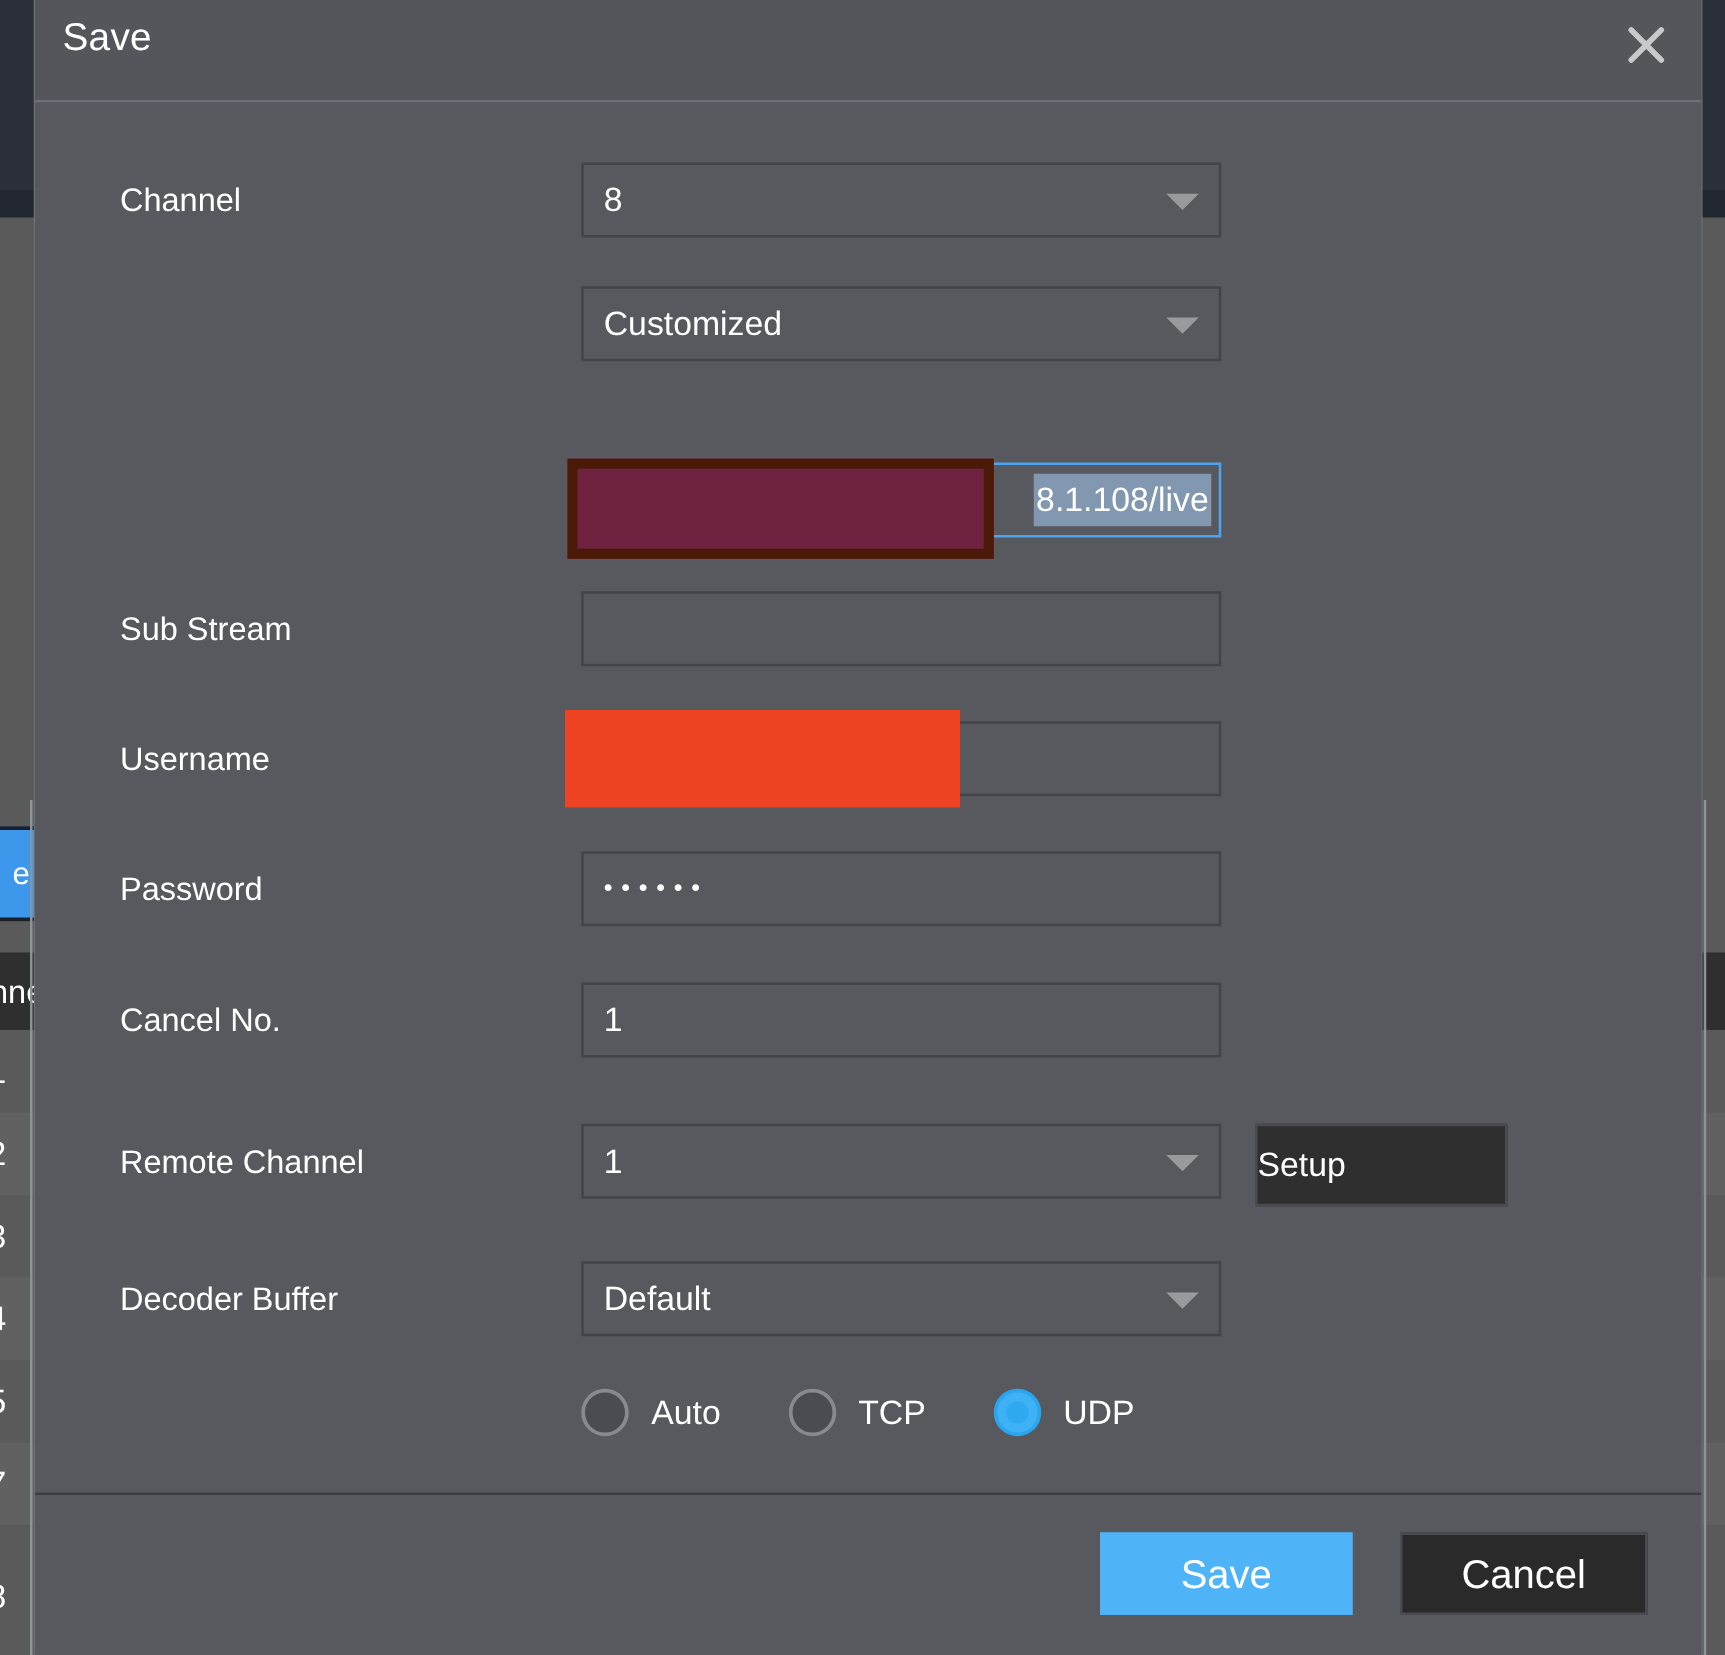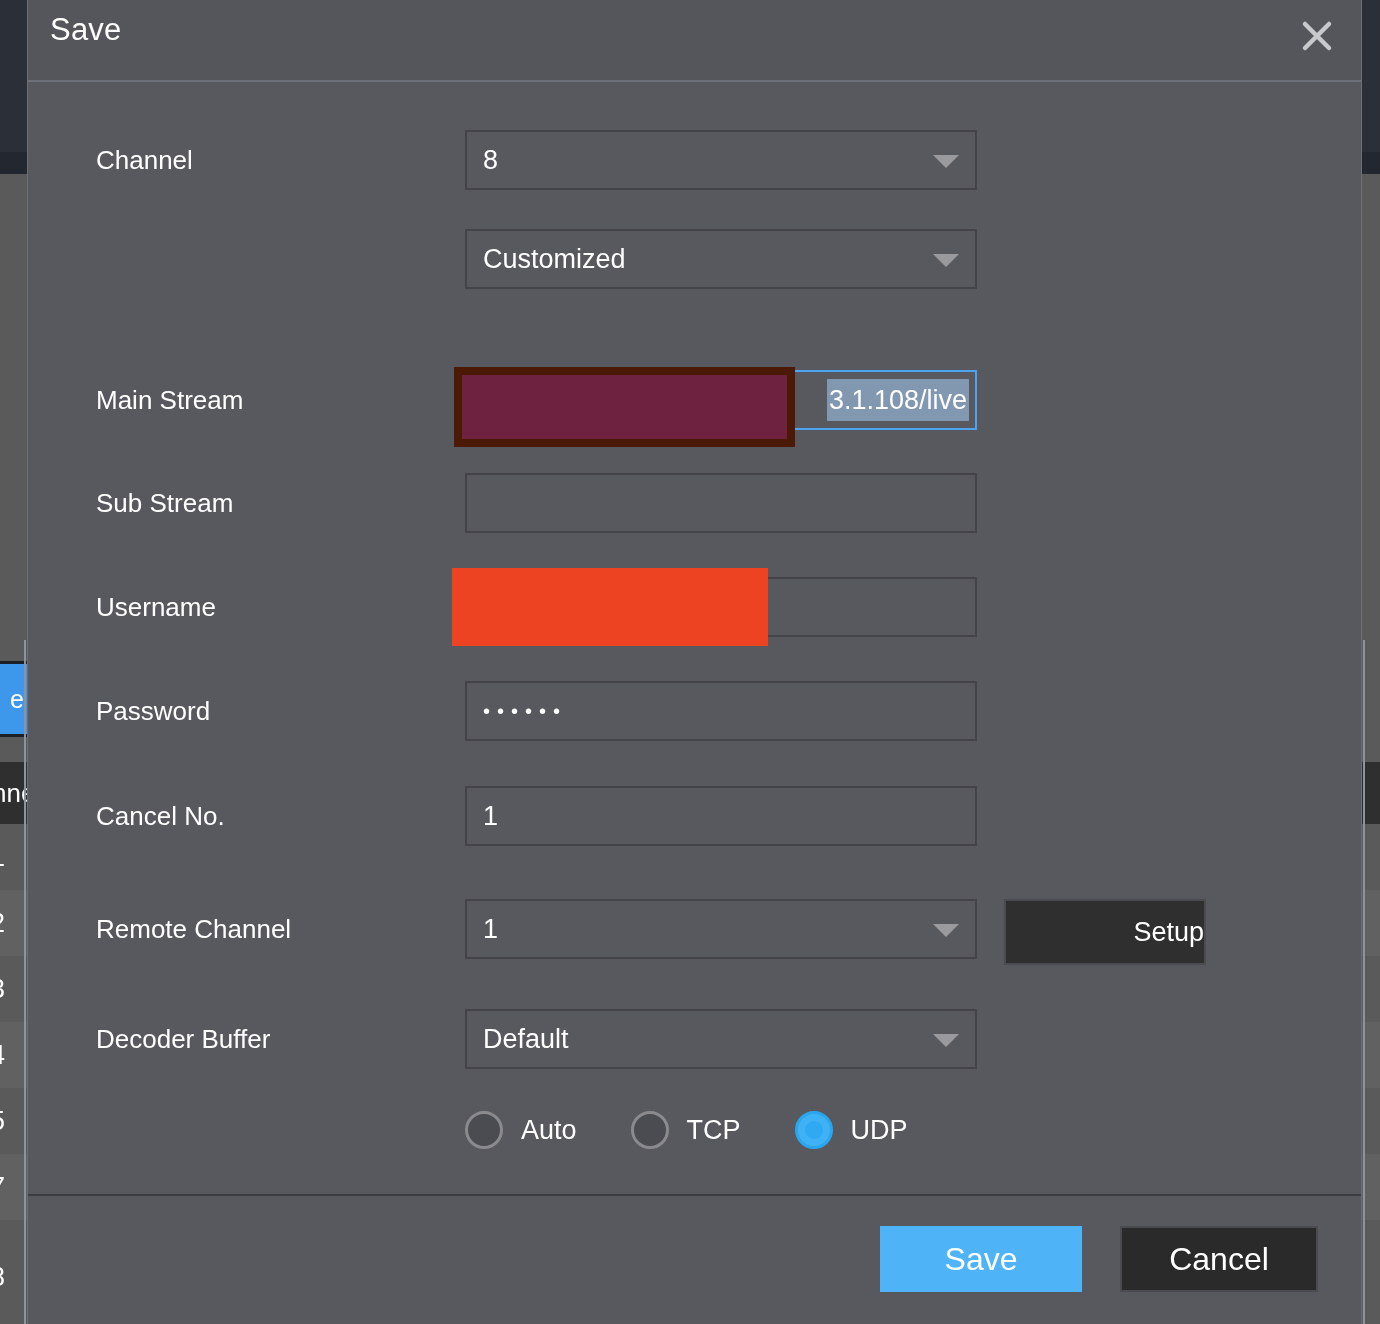--- a/index.html
+++ b/index.html
@@ -126,21 +126,21 @@
 
   
   .pwd-dots { position: absolute; left: 16px; top: 0; line-height: 56px;
               font-size: 20px; letter-spacing: 7px; color: #fff; }
 
   
   .setup-btn {
     position: absolute; left: 976px; top: 0;
     width: 202px; height: 66px;
     background: #2f2f2f; border: 2px solid #4a4a50;
-    color: #ffffff; font-size: 27px; line-height: 62px; text-align: right;
+    color: #ffffff; font-size: 27px; line-height: 62px; text-align: left;
     cursor: pointer;
   }
 
   
   .radio-group { position: absolute; left: 437px; top: 0; height: 60px; display: flex; align-items: center; }
   .radio-item { display: flex; align-items: center; margin-right: 54px; cursor: pointer; }
   .radio-dot {
     width: 38px; height: 38px; border-radius: 50%;
     border: 3px solid #8a8a8e; background: #4b4c51;
     display: flex; align-items: center; justify-content: center;
@@ -247,23 +247,22 @@
     </div>
 
     <div class="row" style="top:147px">
       <div class="field">
         <span class="fval">Customized</span>
         <span class="caret"></span>
       </div>
     </div>
 
     <div class="row" style="top:288px">
-      <div class="row-label">Main Stream</div>
       <div class="field focused">
-        <span class="fval">3.1.108/live</span>
+        <span class="fval">8.1.108/live</span>
       </div>
     </div>
 
     <div class="row" style="top:391px">
       <div class="row-label">Sub Stream</div>
       <div class="field">
         <span class="fval"></span>
       </div>
     </div>
 

